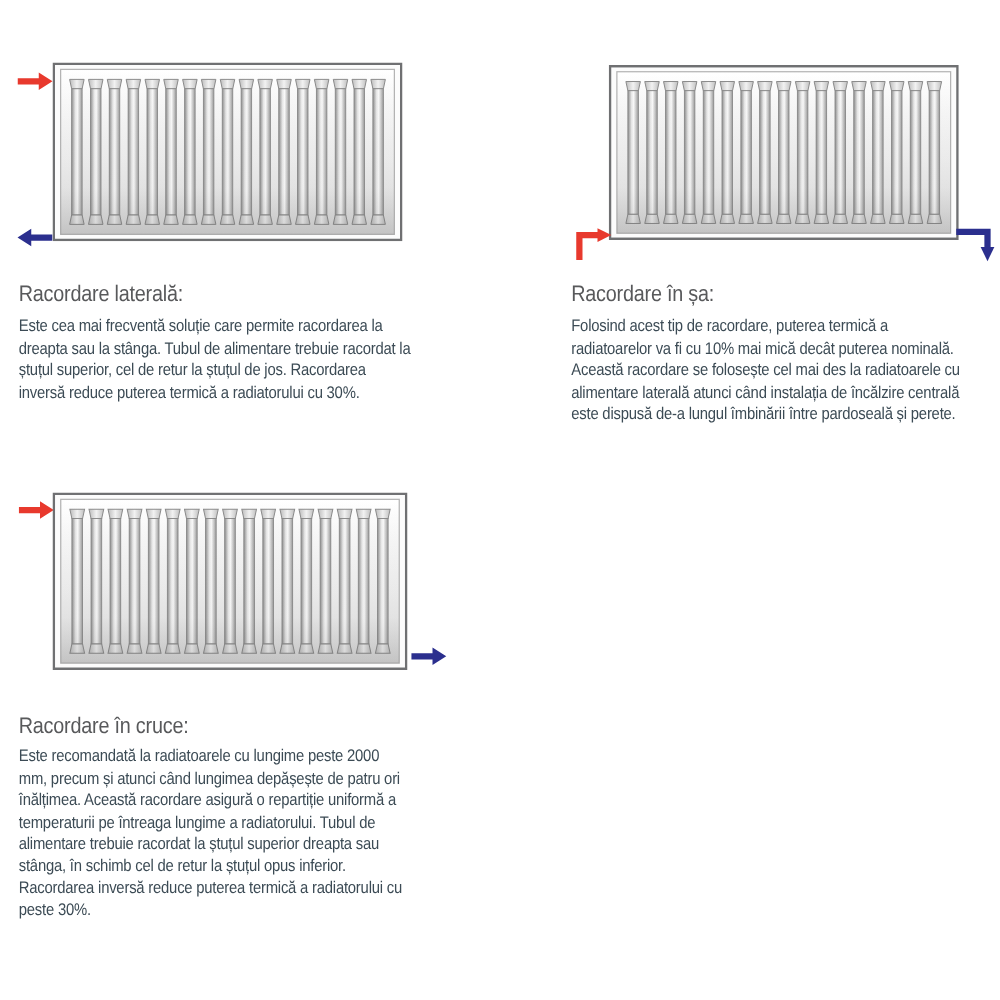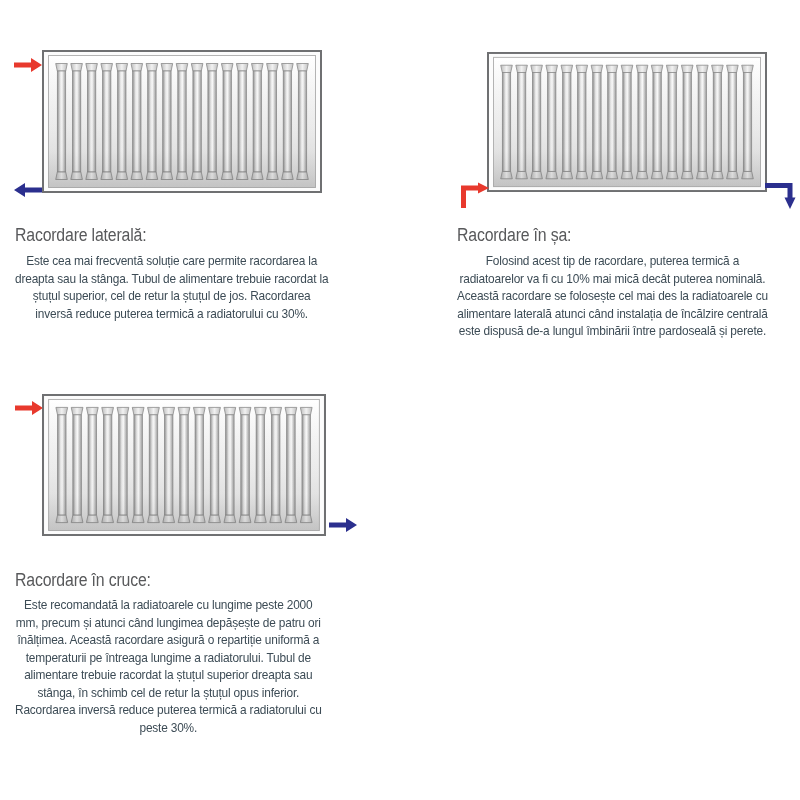--- a/index.html
+++ b/index.html
@@ -9,21 +9,20 @@
     height: 800px;
     overflow: hidden;
     background: #ffffff;
   }
   .page {
     position: relative;
     width: 800px;
     height: 800px;
     background: #ffffff;
     font-family: "Liberation Sans", sans-serif;
-    text-align: center;
   }
   section { position: absolute; inset: 0; margin: 0; }
   .fig { position: absolute; inset: 0; margin: 0; }
   .arrow, .radiator { position: absolute; display: block; }
   .title {
     position: absolute;
     margin: 0;
     font-size: 18px;
     font-weight: 400;
     line-height: 22px;

